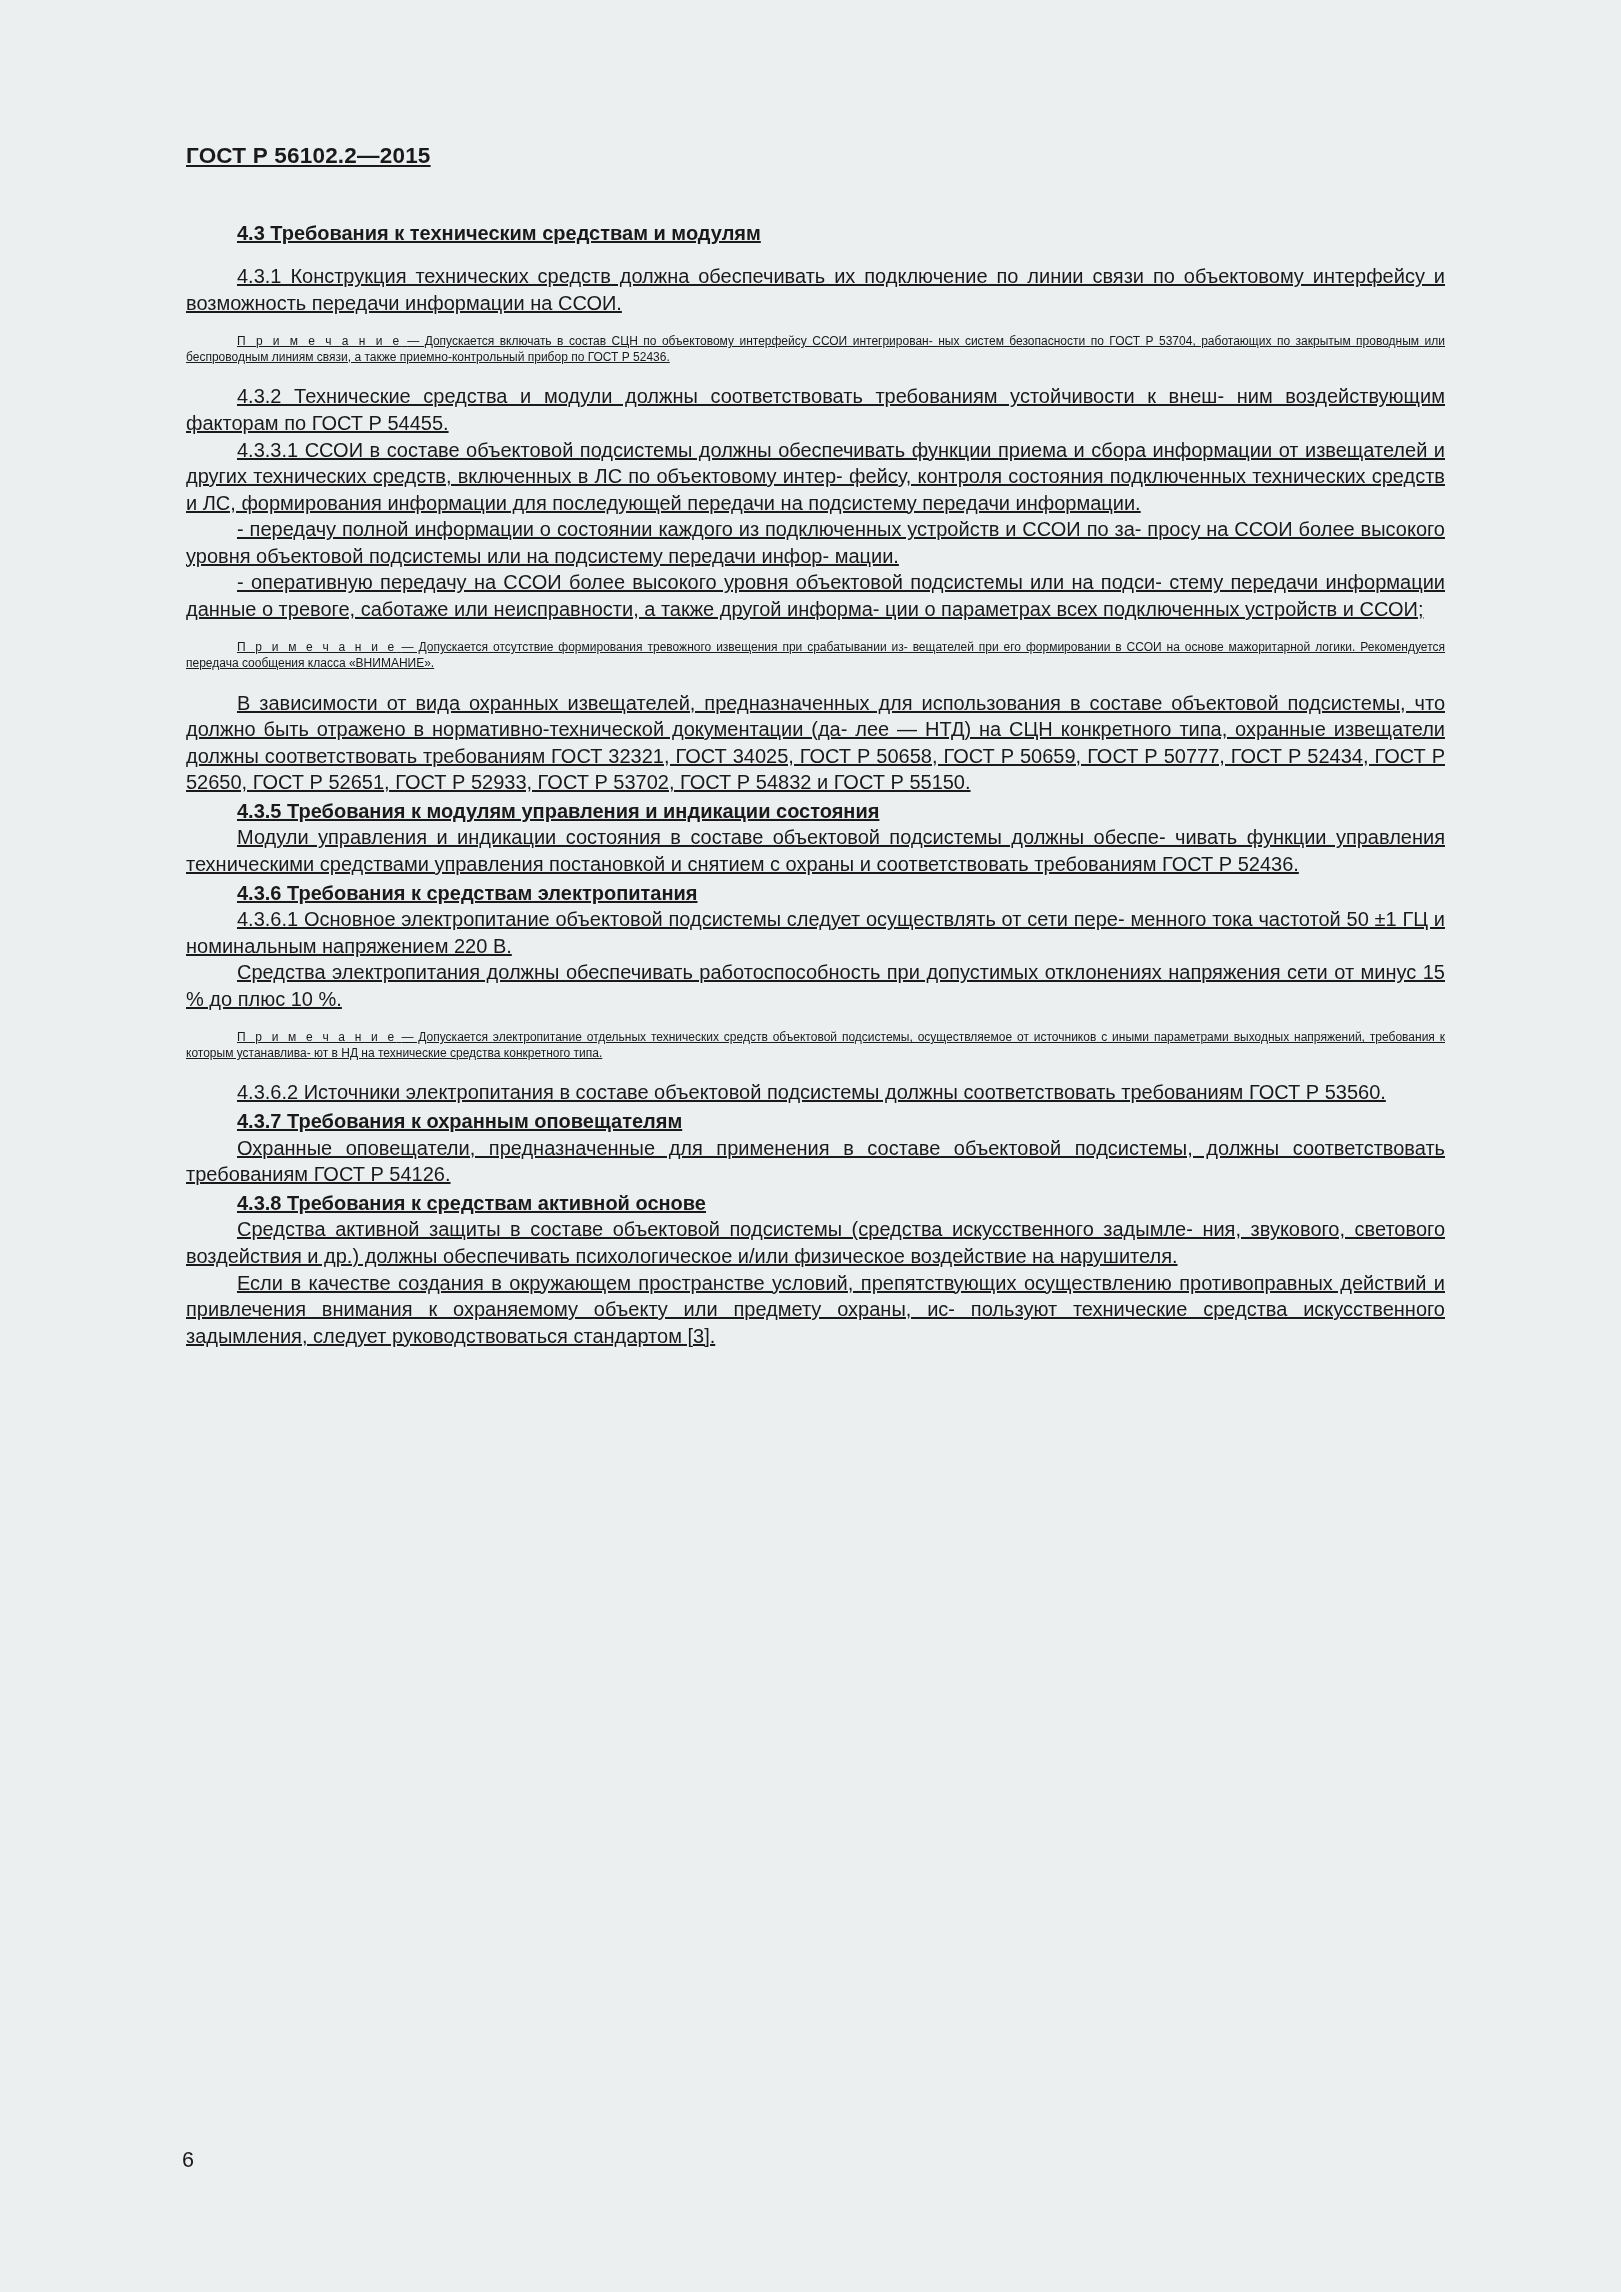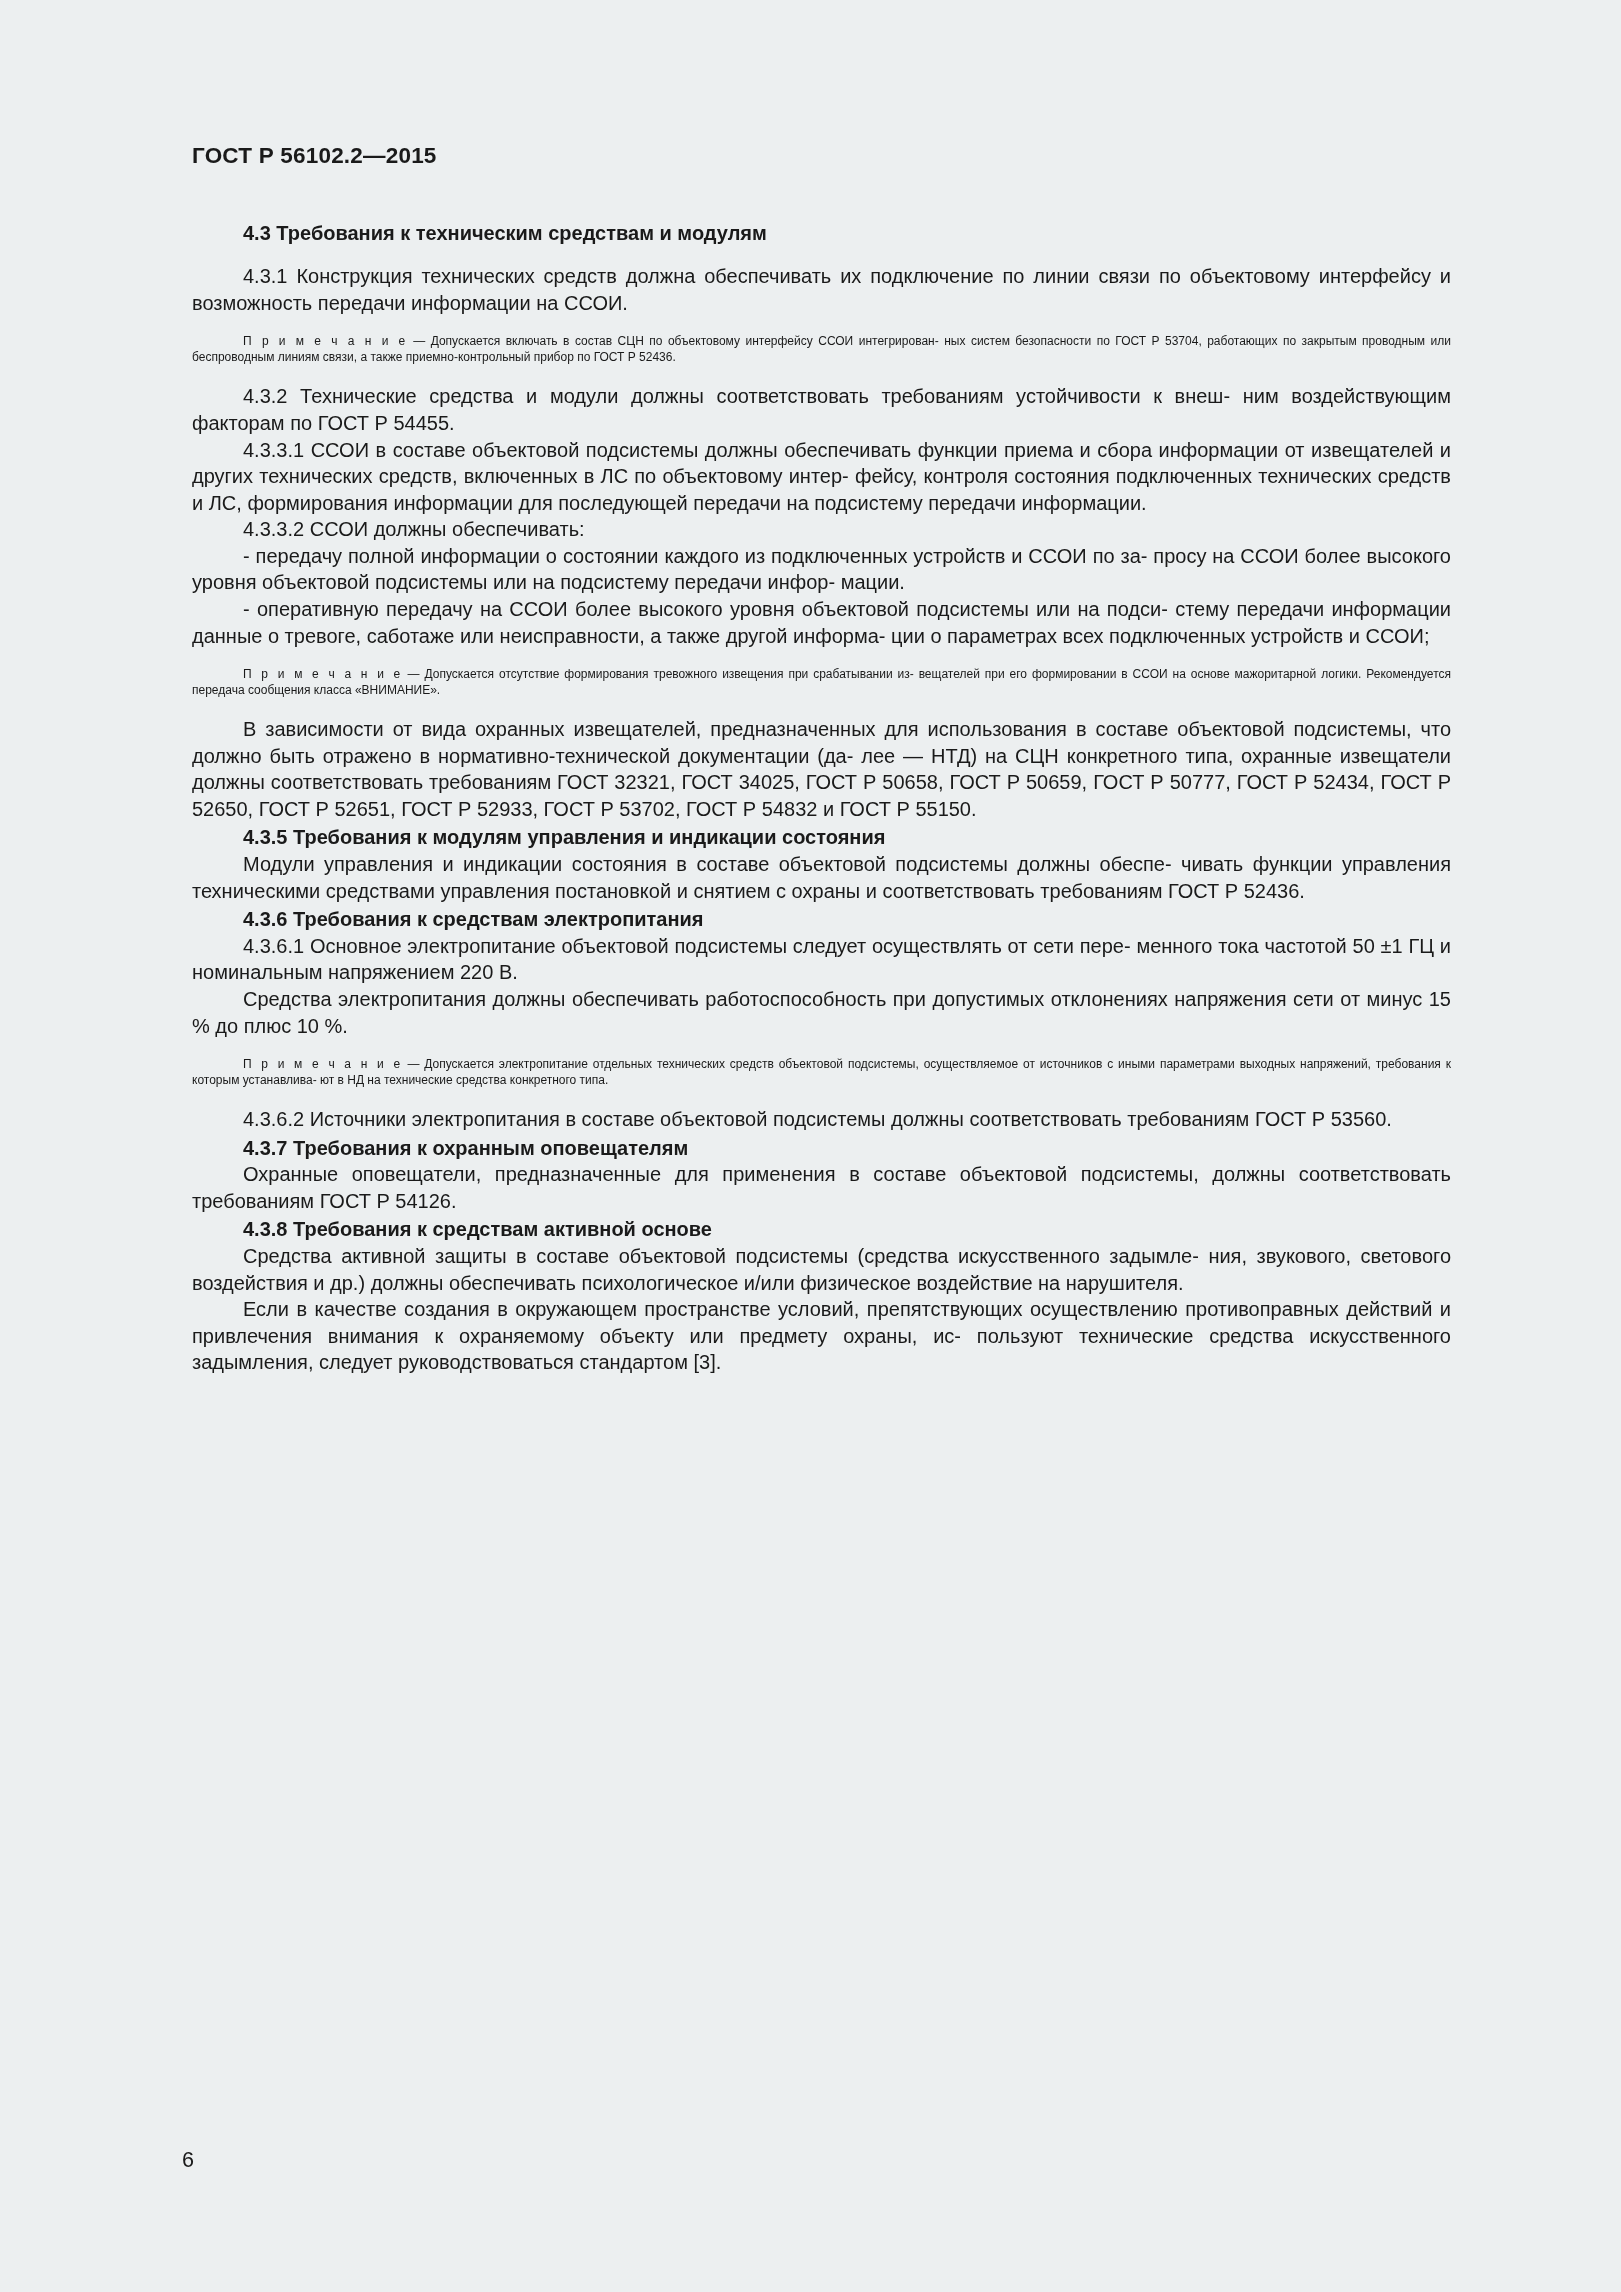--- a/index.html
+++ b/index.html
@@ -12,23 +12,24 @@
     width: 1621px;
     height: 2293px;
     background: #eceff0;
     box-sizing: border-box;
     font-family: "Liberation Sans", sans-serif;
     color: #1a1a1a;
     overflow: hidden;
   }
   .content {
     position: absolute;
-    left: 192px;
+    left: 186px;
     top: 143px;
     width: 1259px;
+    text-decoration: underline;
   }
   .doc-header {
     font-size: 22.5px;
     font-weight: bold;
     letter-spacing: 0.2px;
     margin: 0 0 51px 0;
   }
   .body-col {
     width: 1259px;
     margin-left: 0;
@@ -87,21 +88,20 @@
 
       <p class="indent gap-top">4.3.1  Конструкция технических средств должна обеспечивать их подключение по линии связи по объектовому интерфейсу и возможность передачи информации на ССОИ.</p>
 
       <p class="note"><span class="note-label">П р и м е ч а н и е</span> <span>—  Допускается включать в состав СЦН по объектовому интерфейсу ССОИ интегрирован- ных систем безопасности по ГОСТ Р 53704, работающих по закрытым проводным или беспроводным линиям связи, а также приемно-контрольный прибор по ГОСТ Р 52436.</span></p>
 
       <p class="indent">4.3.2  Технические средства и модули должны соответствовать требованиям устойчивости к внеш- ним воздействующим факторам по ГОСТ Р 54455.</p>
 
 
       <p class="indent">4.3.3.1  ССОИ в составе объектовой подсистемы должны обеспечивать функции приема и сбора информации от извещателей и других технических средств, включенных в ЛС по объектовому интер- фейсу, контроля состояния подключенных технических средств и ЛС, формирования информации для последующей передачи на подсистему передачи информации.</p>
 
-      <p class="indent">4.3.3.2  ССОИ должны обеспечивать:</p>
 
       <p class="dash">-  передачу полной информации о состоянии каждого из подключенных устройств и ССОИ по за- просу на ССОИ более высокого уровня объектовой подсистемы или на подсистему передачи инфор- мации.</p>
 
       <p class="dash">-  оперативную передачу на ССОИ более высокого уровня объектовой подсистемы или на подси- стему передачи информации данные о тревоге, саботаже или неисправности, а также другой информа- ции о параметрах всех подключенных устройств и ССОИ;</p>
 
       <p class="note"><span class="note-label">П р и м е ч а н и е</span> <span>—  Допускается отсутствие формирования тревожного извещения при срабатывании из- вещателей при его формировании в ССОИ на основе мажоритарной логики. Рекомендуется передача сообщения класса «ВНИМАНИЕ».</span></p>
 
 
       <p class="indent">В зависимости от вида охранных извещателей, предназначенных для использования в составе объектовой подсистемы, что должно быть отражено в нормативно-технической документации (да- лее — НТД) на СЦН конкретного типа, охранные извещатели должны соответствовать требованиям ГОСТ 32321, ГОСТ 34025, ГОСТ Р 50658, ГОСТ Р 50659, ГОСТ Р 50777, ГОСТ Р 52434, ГОСТ Р 52650, ГОСТ Р 52651, ГОСТ Р 52933, ГОСТ Р 53702, ГОСТ Р 54832 и ГОСТ Р 55150.</p>
 

